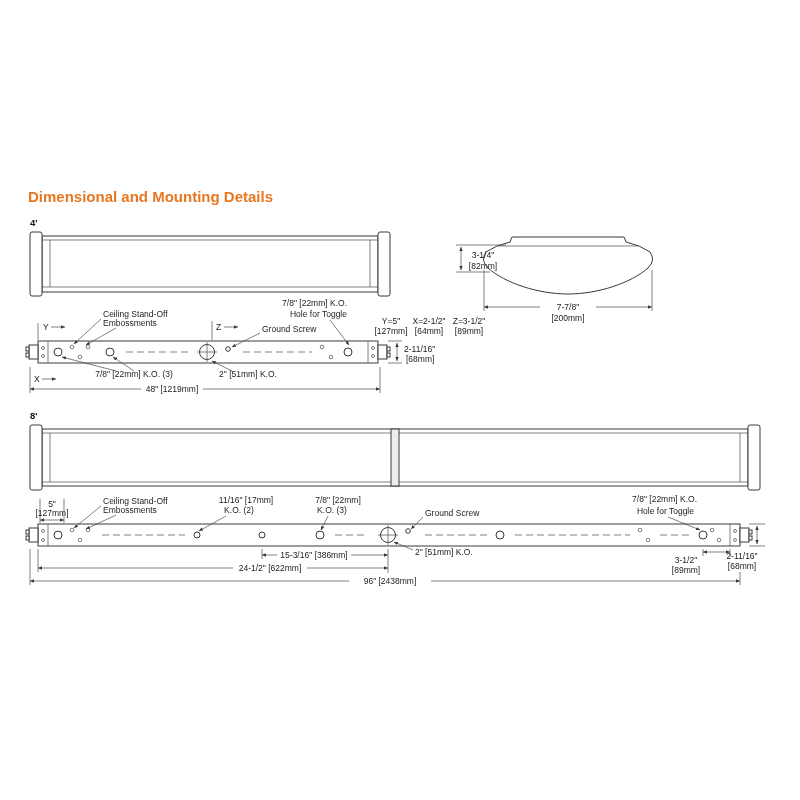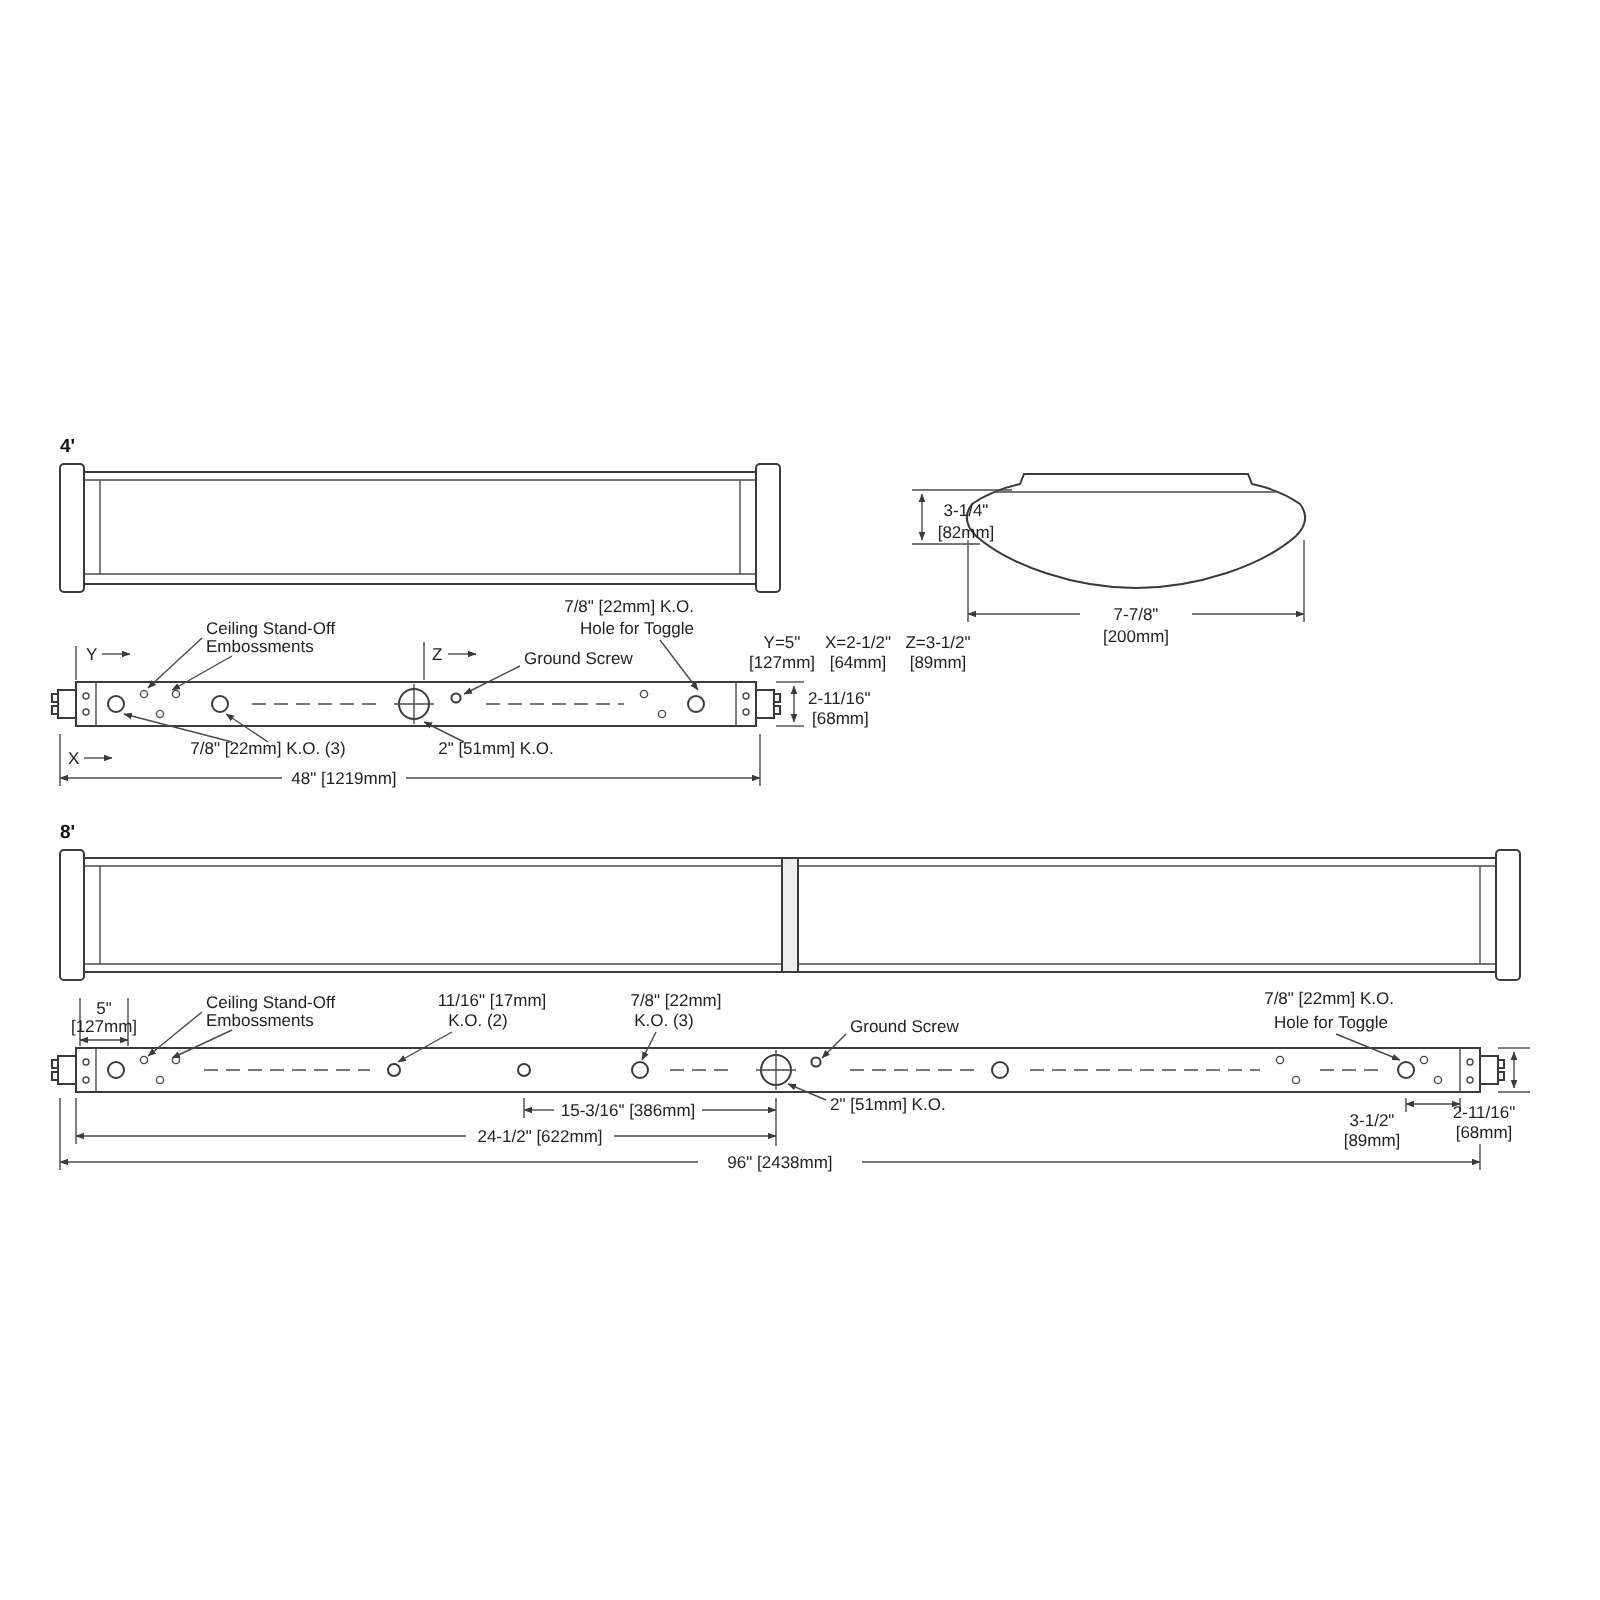--- a/index.html
+++ b/index.html
@@ -12,20 +12,21 @@
   .ln{stroke:#3a3a3a;stroke-width:1;fill:none;}
   .lnf{stroke:#3a3a3a;stroke-width:1;fill:#fff;}
   .tn{stroke:#4a4a4a;stroke-width:0.7;fill:none;}
   .dash{stroke-dasharray:7 4;stroke-width:0.7;}
   .joint{stroke:#3a3a3a;stroke-width:1;fill:#ededed;}
 </style>
 </head>
 <body>
 
 <div id="canvas">
+  <div id="page-title">Dimensional and Mounting Details</div>
 
   <svg width="800" height="800" viewBox="0 0 800 800">
     <defs>
       <marker id="ah" viewBox="0 0 10 10" refX="9.5" refY="5" markerWidth="6" markerHeight="6" orient="auto-start-reverse">
         <path d="M0,1 L10,5 L0,9 Z" fill="#3a3a3a"></path>
       </marker>
     </defs>
 
     <g>
       <text class="sec" x="30" y="226">4'</text>

